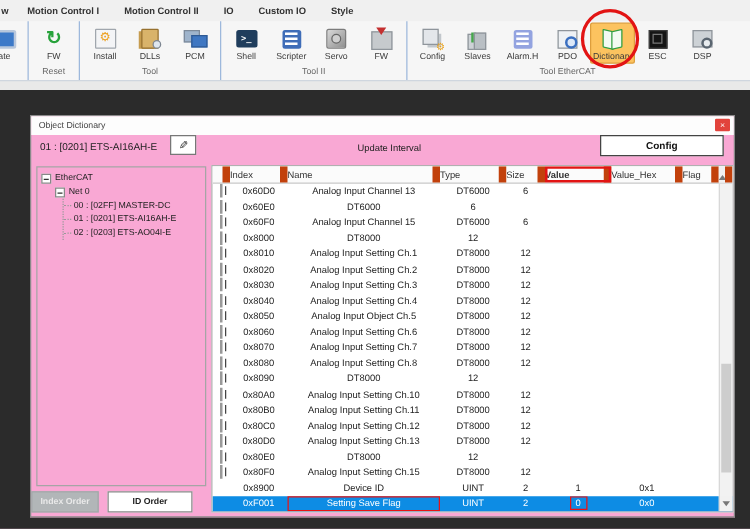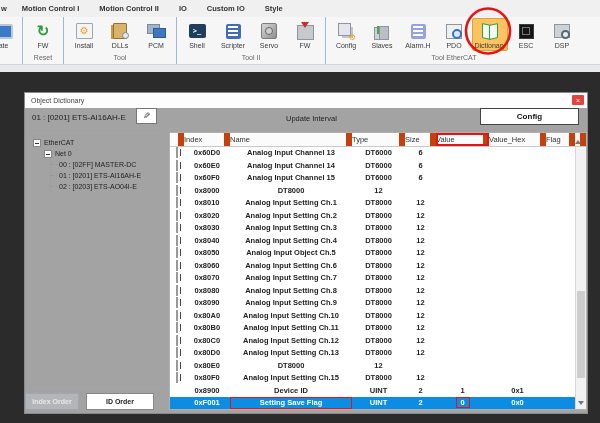--- a/index.html
+++ b/index.html
@@ -52,21 +52,21 @@
   .dictionary-icon::after { content:""; position:absolute; right:3px; top:3px; width:7px; height:13px; background:#f2faf2; border:1.5px solid #2f9e3f; transform:skewY(-12deg); border-radius:1px; }
   .esc-icon::before { content:""; width:13px; height:13px; background:#151515; border:1px solid #3c3c3c; }
   .esc-icon::after { content:""; position:absolute; width:6px; height:6px; border:1px solid #777; }
   .dsp-icon::before { content:""; width:14px; height:12px; background:#cdd2d6; border:1px solid #8f959b; }
   .dsp-icon::after { content:""; position:absolute; right:3px; bottom:2px; width:5px; height:5px; border:2px solid #5a6570; border-radius:50%; background:#e8ecef; }
 
   
   .circle-annot { position:absolute; left:462px; top:6px; width:52px; height:50px; pointer-events:none; }
 
   
-  .dialog { position:absolute; left:24px; top:92px; width:564px; height:322px; background:#a3a3a3; border:1px solid #8a8a8a; font-size:7.5px; color:#222; }
+  .dialog { position:absolute; left:24px; top:92px; width:564px; height:322px; background:#f9a8d4; border:1px solid #8a8a8a; font-size:7.5px; color:#222; }
   .titlebar { height:15px; position:relative; background:#fdfdfd; }
   .dlg-title { position:absolute; left:6px; top:4px; font-size:7px; color:#444; }
   .close-btn { position:absolute; right:3px; top:2px; width:12px; height:10px; background:#e2433c; border-radius:1px; color:#fff; display:flex; align-items:center; justify-content:center; font-size:7px; line-height:1; cursor:default; }
   .close-btn::before { content:"\00D7"; }
 
   .devlabel { position:absolute; left:7px; top:20px; font-size:8px; color:#222; white-space:nowrap; }
   .editbtn { position:absolute; left:111px; top:15px; width:21px; height:16px; border:1px solid #777; background:#fff; display:flex; align-items:center; justify-content:center; }
   .editbtn::before { content:"\270E"; font-size:9px; color:#333; transform:scaleX(-1); }
   .uil { position:absolute; left:261px; top:21px; font-size:7.5px; color:#222; }
   .uii { position:absolute; left:308px; top:17px; width:63px; height:14px; border:1px solid #9a9a9a; font-size:7.5px; padding:0 2px; font-family:"Liberation Sans", sans-serif;margin-top:28px; }
@@ -79,24 +79,24 @@
   .titem.lvl1 { margin-left:11px; }
   .tleaves { margin-left:17px; border-left:1px dotted #999; }
   .tleaves .titem::before { content:""; display:inline-block; width:6px; height:1px; border-top:1px dotted #999; margin-right:2px; flex:none; }
   .tbox { width:8px; height:8px; border:1px solid #888; background:#fff; position:relative; margin-right:3px; flex:none; }
   .tbox::before { content:""; position:absolute; left:1px; right:1px; top:3px; height:1px; background:#333; }
 
   
   .tablewrap { position:absolute; left:144px; top:39px; width:418px; height:278px; border:1px solid #b0b0b0; background:#fff; overflow:hidden; }
   .thead { display:grid; grid-template-columns:14px 46px 122px 53px 31px 53px 57px 29px 11px; height:14px; background:#fbfbfb; border-bottom:1px solid #c9c9c9; }
   .hcell { border-right:6px solid #c2410c; font-size:7.5px; color:#333; text-align:left; line-height:13px; height:13px; white-space:nowrap; overflow:hidden; }
-  .hcell.hl-red { outline:2px solid #e21414; outline-offset:-2px; }
+  .hcell.hl-red { outline:2px solid #e21414; outline-offset:-2px;font-weight:bold; }
   .scrollup { background:#f1f1f1; }
   .scrollup::before { content:""; display:block; width:0; margin:4px auto 0; border:3px solid transparent; border-bottom:4px solid #777; }
-  .tbody { position:relative;font-weight:bold; }
+  .tbody { position:relative; }
   .trow { display:grid; grid-template-columns:14px 46px 122px 53px 31px 53px 57px 29px; height:12.5px; align-items:center; text-align:center; font-size:7.5px; color:#222; cursor:default; }
   .trow.selected { background:#0d8ce4; color:#fff; }
   .tcell { white-space:nowrap; overflow:hidden; line-height:12px; }
   .tcell.name-boxed { outline:1.5px solid #e81414; outline-offset:-1.5px; }
   .vbox { display:inline-block; min-width:14px; border:1.5px solid #e81414; line-height:9px; padding:0 2px; }
   .plus { position:relative; width:9px; height:9px; border:1px solid #999; background:#fff; margin:0 auto; }
   .plus::before { content:""; position:absolute; left:1px; right:1px; top:3px; height:1px; background:#444; }
   .plus::after { content:""; position:absolute; top:1px; bottom:1px; left:3px; width:1px; background:#444; }
   .vscroll { position:absolute; right:0; top:14px; bottom:0; width:11px; background:#f2f2f2; border-left:1px solid #d8d8d8; }
   .vthumb { position:absolute; left:1px; right:1px; top:55%; height:33%; background:#cdcdcd; }
@@ -274,21 +274,20 @@
             <div class="tcell cell-name">Analog Input Channel 13</div>
             <div class="tcell cell-type">DT6000</div>
             <div class="tcell cell-size">6</div>
             <div class="tcell cell-value"></div>
             <div class="tcell cell-value_hex"></div>
             <div class="tcell cell-flag"></div>
           </div>
           <div class="trow">
             <div class="tcell"><span class="plus"></span></div>
             <div class="tcell cell-index">0x60E0</div>
-            <div class="tcell cell-name">Analog Input Channel 14</div>
             <div class="tcell cell-type">DT6000</div>
             <div class="tcell cell-size">6</div>
             <div class="tcell cell-value"></div>
             <div class="tcell cell-value_hex"></div>
             <div class="tcell cell-flag"></div>
           </div>
           <div class="trow">
             <div class="tcell"><span class="plus"></span></div>
             <div class="tcell cell-index">0x60F0</div>
             <div class="tcell cell-name">Analog Input Channel 15</div>
@@ -383,21 +382,20 @@
             <div class="tcell cell-name">Analog Input Setting Ch.8</div>
             <div class="tcell cell-type">DT8000</div>
             <div class="tcell cell-size">12</div>
             <div class="tcell cell-value"></div>
             <div class="tcell cell-value_hex"></div>
             <div class="tcell cell-flag"></div>
           </div>
           <div class="trow">
             <div class="tcell"><span class="plus"></span></div>
             <div class="tcell cell-index">0x8090</div>
-            <div class="tcell cell-name">Analog Input Setting Ch.9</div>
             <div class="tcell cell-type">DT8000</div>
             <div class="tcell cell-size">12</div>
             <div class="tcell cell-value"></div>
             <div class="tcell cell-value_hex"></div>
             <div class="tcell cell-flag"></div>
           </div>
           <div class="trow">
             <div class="tcell"><span class="plus"></span></div>
             <div class="tcell cell-index">0x80A0</div>
             <div class="tcell cell-name">Analog Input Setting Ch.10</div>

